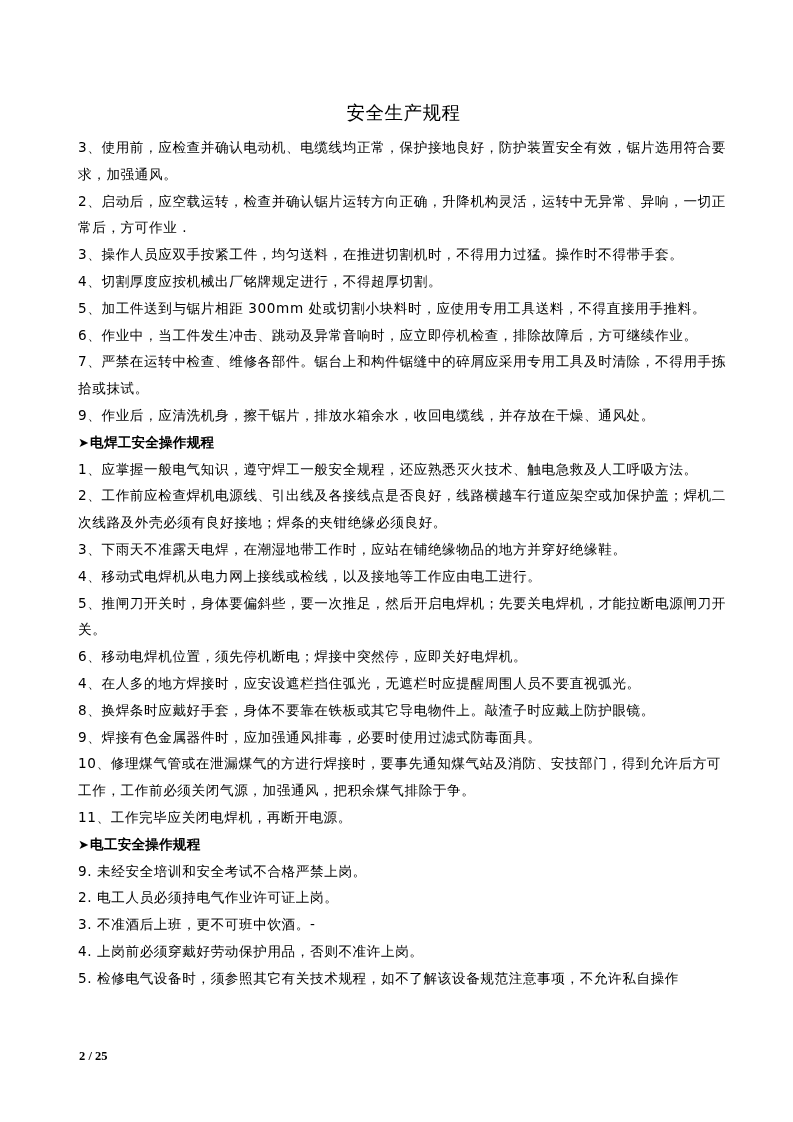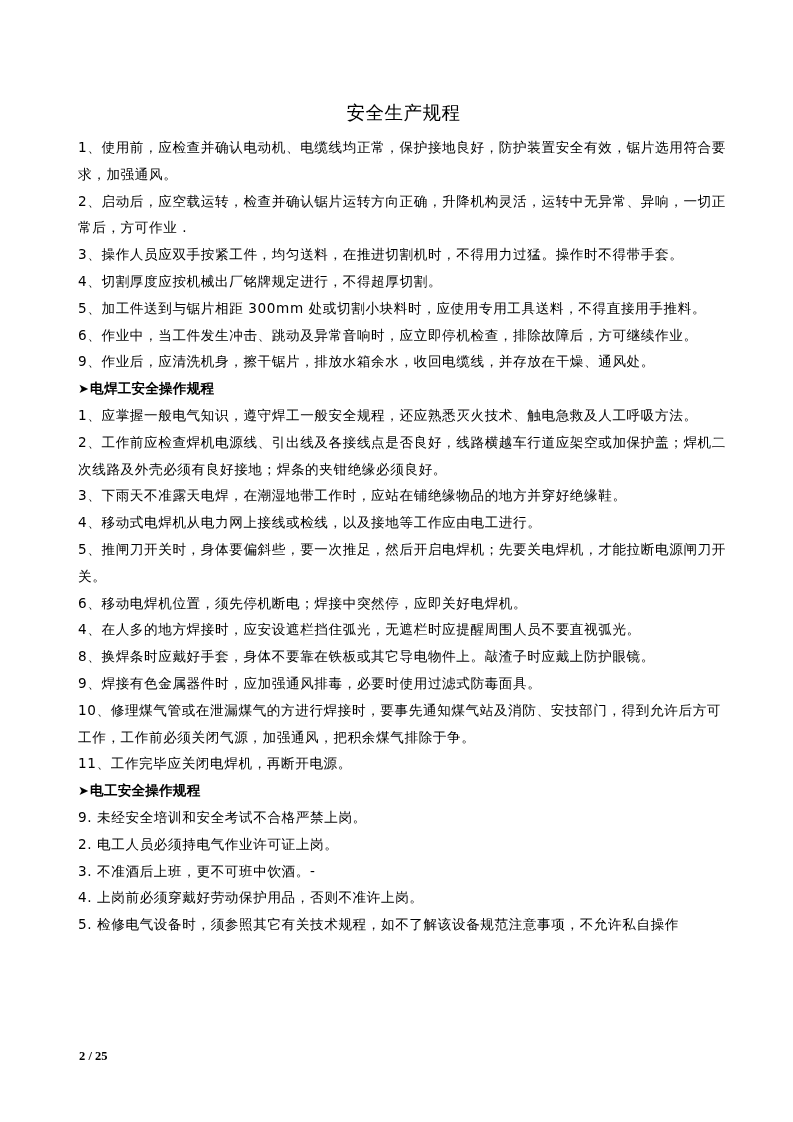--- a/index.html
+++ b/index.html
@@ -70,28 +70,30 @@
   </style>
 </head>
 <body>
 
 <div class="page">
 
   <div class="title">安全生产规程</div>
 
   <div class="content">
 
-    <div class="line">1、使用前，应检查并确认电动机、电缆线均正常，保护接地良好，防护装置安全有效，锯片选用符合要</div>
+    <div class="line">3、使用前，应检查并确认电动机、电缆线均正常，保护接地良好，防护装置安全有效，锯片选用符合要</div>
     <div class="line">求，加强通风。</div>
     <div class="line">2、启动后，应空载运转，检查并确认锯片运转方向正确，升降机构灵活，运转中无异常、异响，一切正</div>
     <div class="line">常后，方可作业 .</div>
     <div class="line">3、操作人员应双手按紧工件，均匀送料，在推进切割机时，不得用力过猛。操作时不得带手套。</div>
     <div class="line">4、切割厚度应按机械出厂铭牌规定进行，不得超厚切割。</div>
     <div class="line">5、加工件送到与锯片相距 300mm 处或切割小块料时，应使用专用工具送料，不得直接用手推料。</div>
     <div class="line">6、作业中，当工件发生冲击、跳动及异常音响时，应立即停机检查，排除故障后，方可继续作业。</div>
+    <div class="line">7、严禁在运转中检查、维修各部件。锯台上和构件锯缝中的碎屑应采用专用工具及时清除，不得用手拣</div>
+    <div class="line">拾或抹试。</div>
     <div class="line">9、作业后，应清洗机身，擦干锯片，排放水箱余水，收回电缆线，并存放在干燥、通风处。</div>
 
     <div class="line heading"><span class="arrow">➤</span><span>电焊工安全操作规程</span></div>
     <div class="line">1、应掌握一般电气知识，遵守焊工一般安全规程，还应熟悉灭火技术、触电急救及人工呼吸方法。</div>
     <div class="line">2、工作前应检查焊机电源线、引出线及各接线点是否良好，线路横越车行道应架空或加保护盖；焊机二</div>
     <div class="line">次线路及外壳必须有良好接地；焊条的夹钳绝缘必须良好。</div>
     <div class="line">3、下雨天不准露天电焊，在潮湿地带工作时，应站在铺绝缘物品的地方并穿好绝缘鞋。</div>
     <div class="line">4、移动式电焊机从电力网上接线或检线，以及接地等工作应由电工进行。</div>
     <div class="line">5、推闸刀开关时，身体要偏斜些，要一次推足，然后开启电焊机；先要关电焊机，才能拉断电源闸刀开</div>
     <div class="line">关。</div>

